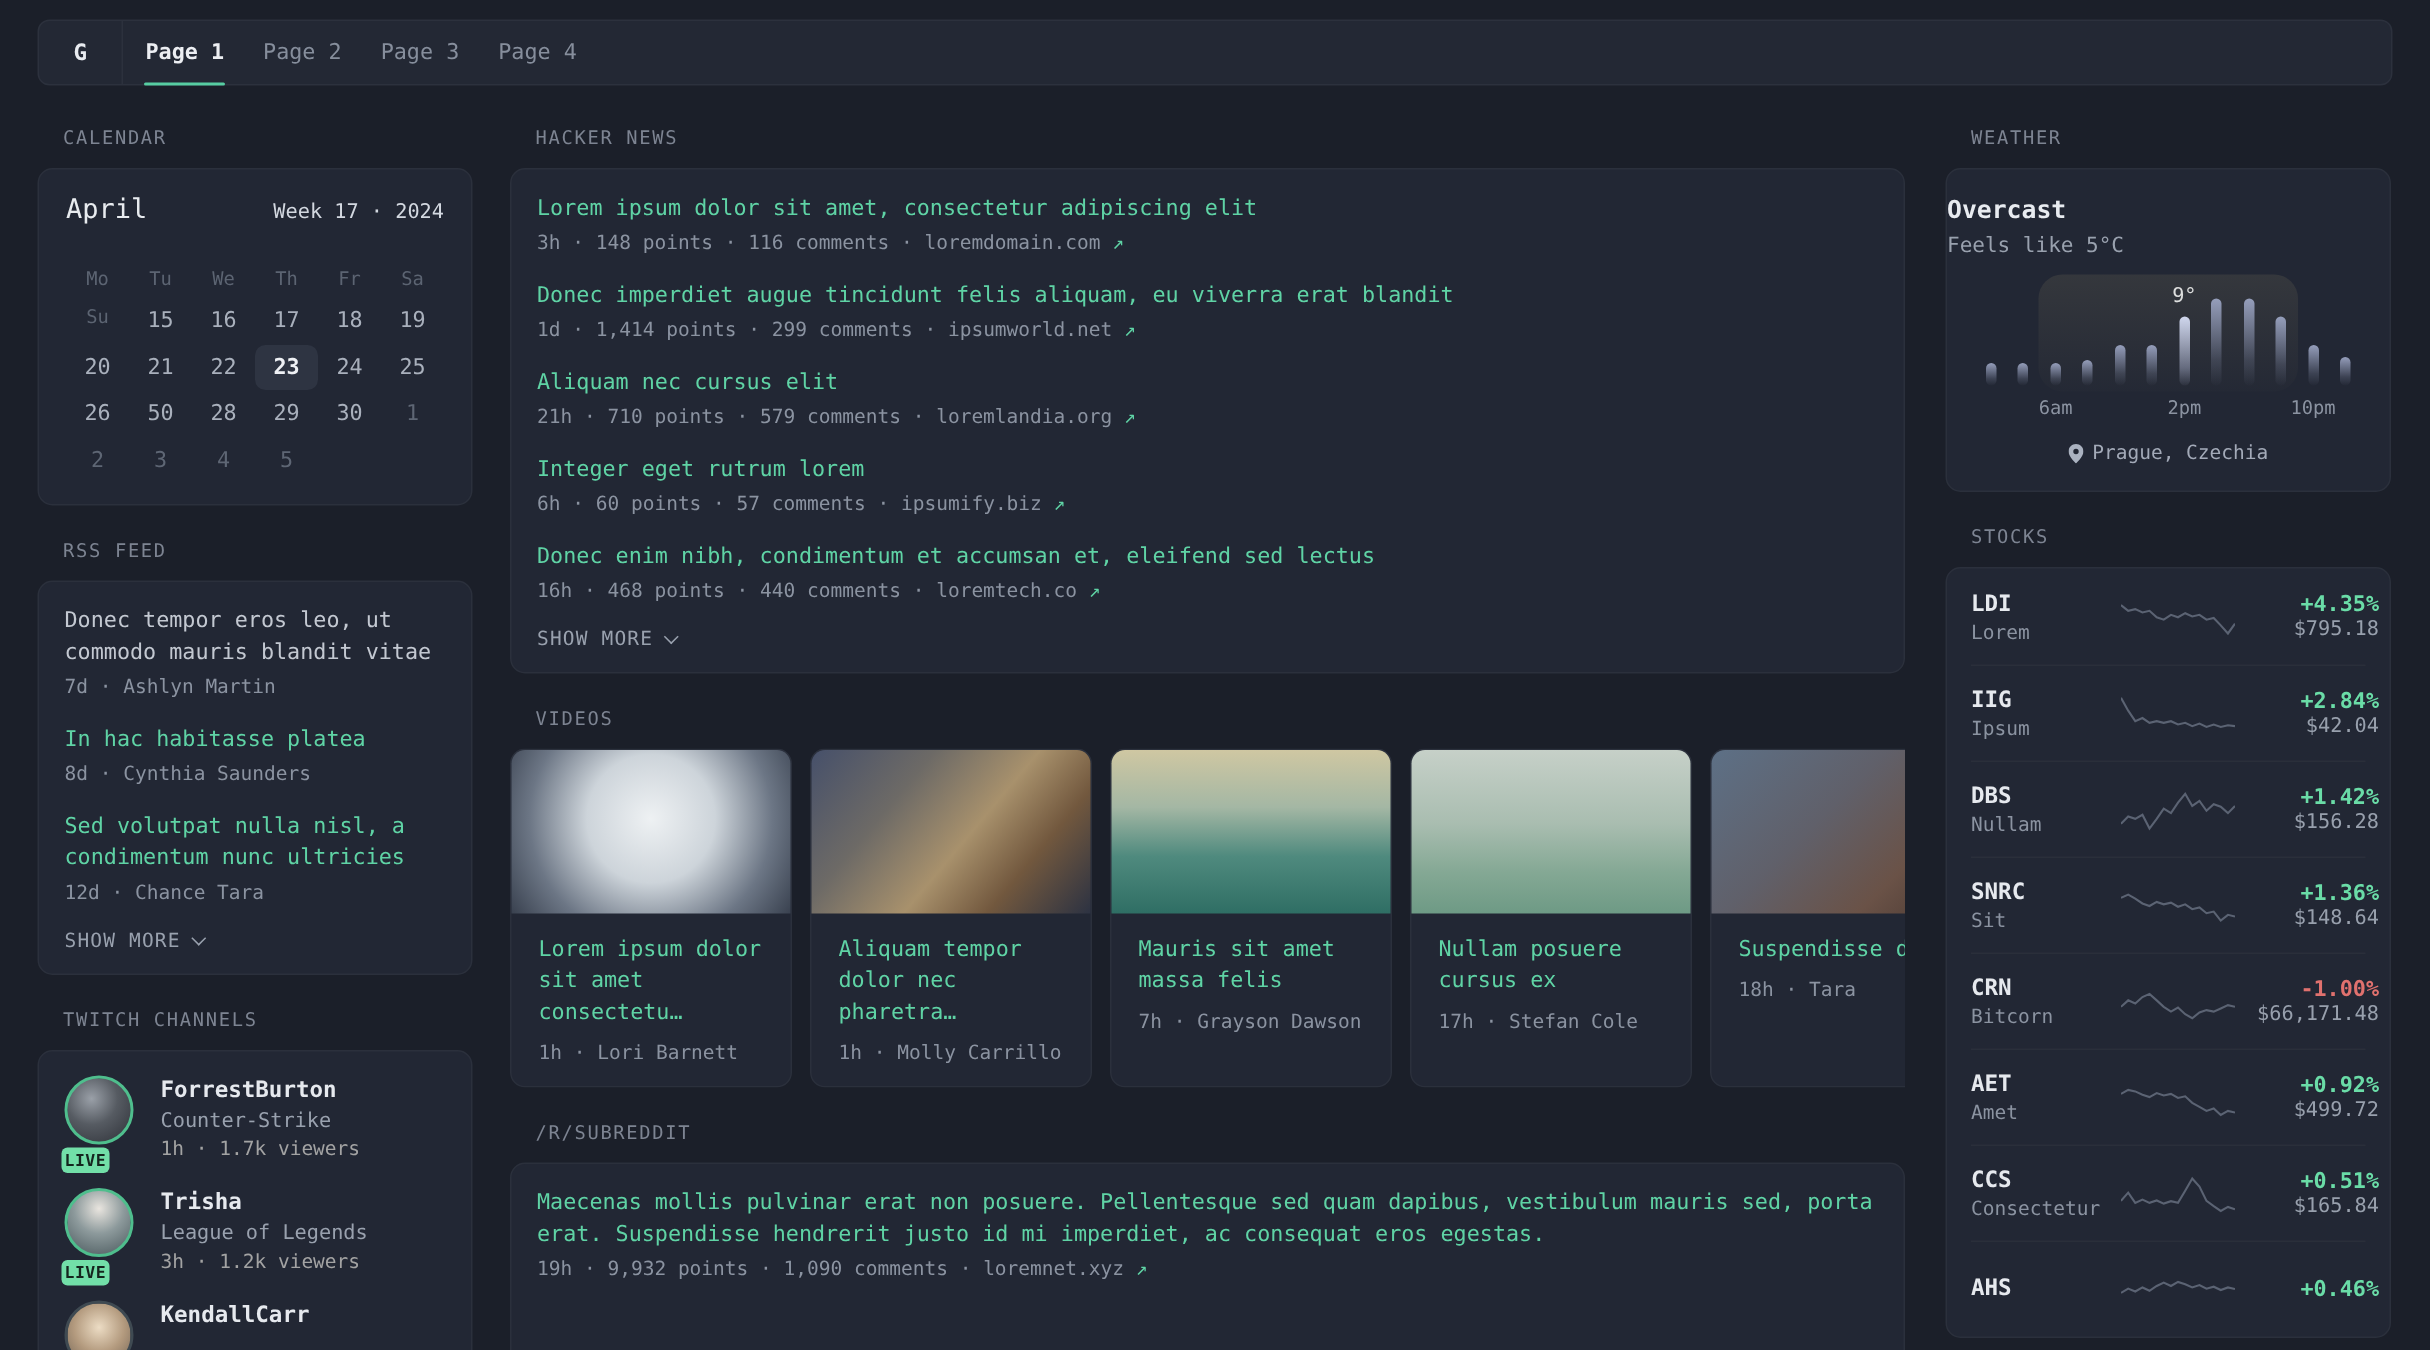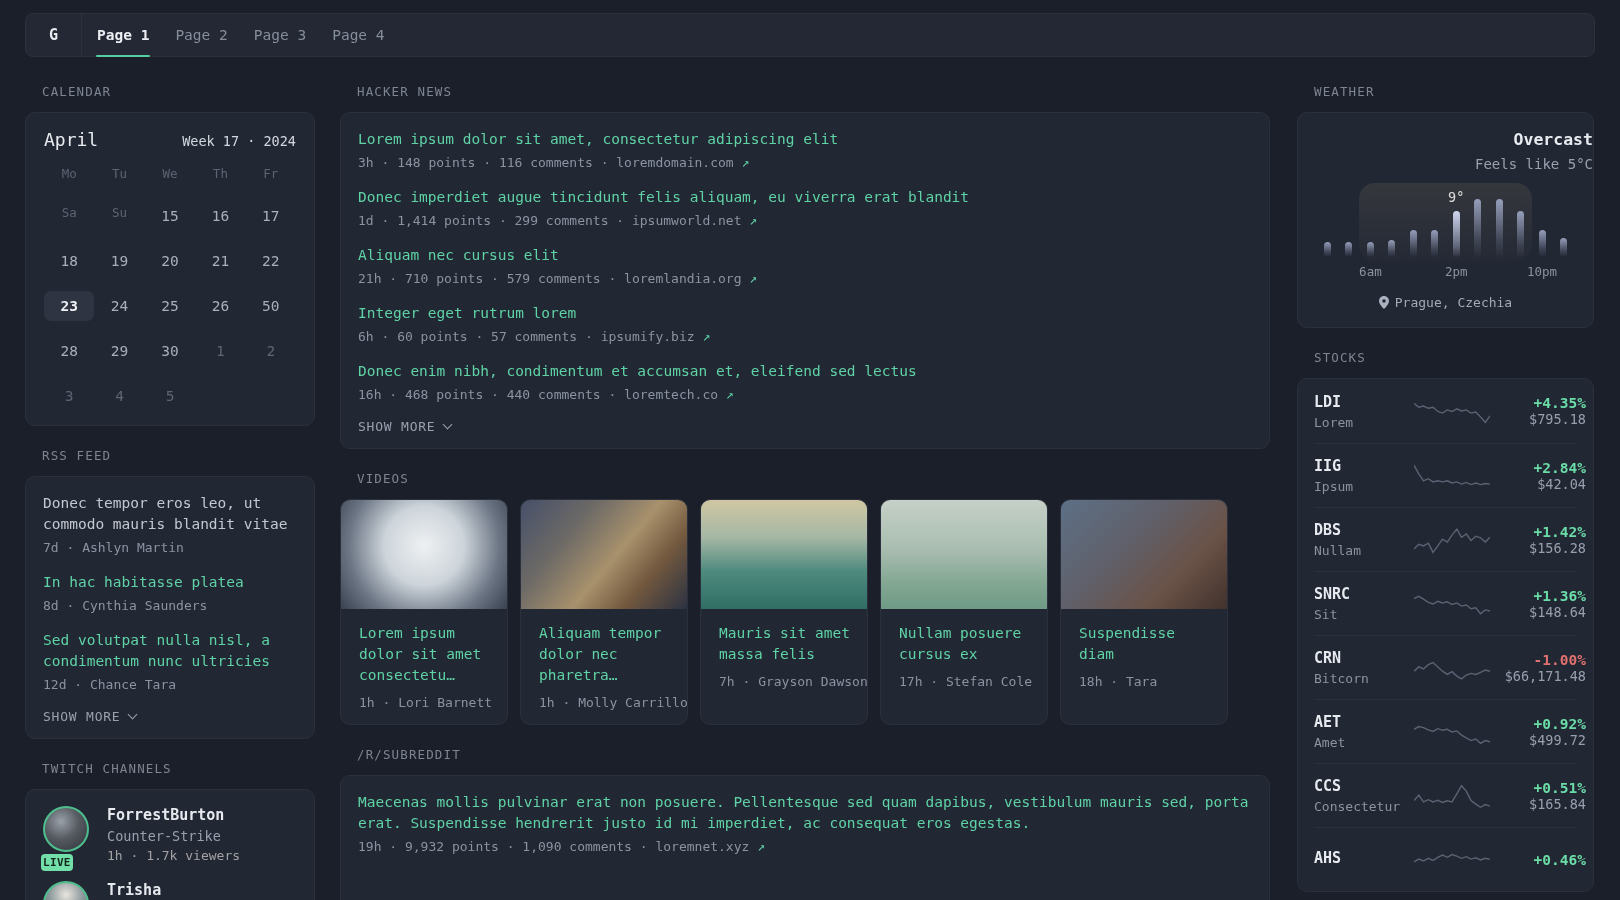--- a/index.html
+++ b/index.html
@@ -49,22 +49,22 @@
     background:#222734;
     border:1px solid #2b303c;
     border-radius:10px;
   }
   
   .cal { padding:16px 18px 14px 18px; }
   .cal-head { display:flex; justify-content:space-between; align-items:baseline; }
   .cal-month { font-size:18px; color:#e8ebef; }
   .cal-week  { font-size:13.5px; color:#d3d8e0; }
   .cal-grid {
-    margin-top:12px;
-    display:grid; grid-template-columns:repeat(5,1fr); row-gap:15px;
+    margin-top:24px;
+    display:grid; grid-template-columns:repeat(6,1fr); row-gap:1px;
   }
   .cal-cell { text-align:center; height:30px; line-height:30px; }
   .cal-dow  { font-size:12.5px; color:#5c6472; height:24px; line-height:24px; }
   .cal-date { font-size:14.5px; color:#a9b0bc; }
   .cal-date.today {
     background:#2e3442; border-radius:7px; color:#eef0f4; font-weight:bold;
   }
   .cal-date.other-month { color:#5e6674; }
   
   .feed { padding:16px 17px 14px 17px; }
@@ -95,30 +95,30 @@
     display:none; position:absolute; left:-2px; bottom:-8px;
     background:#72dfa8; color:#15261e; font-size:11px; font-weight:bold;
     padding:2px 2px; border-radius:4px; letter-spacing:0.03em;
   }
   .tw-row.is-live .live-badge { display:inline-block; }
   .tw-name { font-size:15px; color:#e6e9ee; font-weight:bold; cursor:pointer; }
   .tw-cat  { font-size:13.5px; color:#99a1ae; margin-top:4px; }
   .tw-meta { font-size:13px; color:#a3a3a3; margin-top:4px; }
   
   .video-strip { display:flex; gap:12px; overflow:hidden; }
-  .video-card { width:168px; flex:none; cursor:pointer; }
+  .video-card { width:188px; flex:none; cursor:pointer; }
   .video-thumb {
     width:100%; height:109px;
     border-radius:9px 9px 0 0;
   }
   .video-body { padding:14px 16px 14px 18px; }
   .video-title { font-size:14.5px; line-height:21px; color:#5fd3a5; }
   .video-meta { margin-top:9px; font-size:13px; color:#8b93a1; white-space:nowrap; }
   
-  .wx { text-align:right; padding-bottom:17px; }
+  .wx { text-align:left; padding-bottom:17px; }
   .wx-cond { margin-top:17px; font-size:16.5px; font-weight:bold; color:#e8ebf0; }
   .wx-feels { margin-top:7px; font-size:14px; color:#99a1ae; }
   .wx-chart { position:relative; height:92px; margin:15px 26px 16px 26px; }
   .wx-daylight {
     position:absolute; top:-4px; bottom:18px; border-radius:16px;
     background:linear-gradient(180deg, rgba(150,140,105,0.16), rgba(150,140,105,0.02));
   }
   .wx-bar {
     position:absolute; width:7px; border-radius:4px; bottom:22px;
     background:linear-gradient(180deg, #959ebb 0%, rgba(110,118,142,0.35) 70%, rgba(110,118,142,0.02) 100%);

